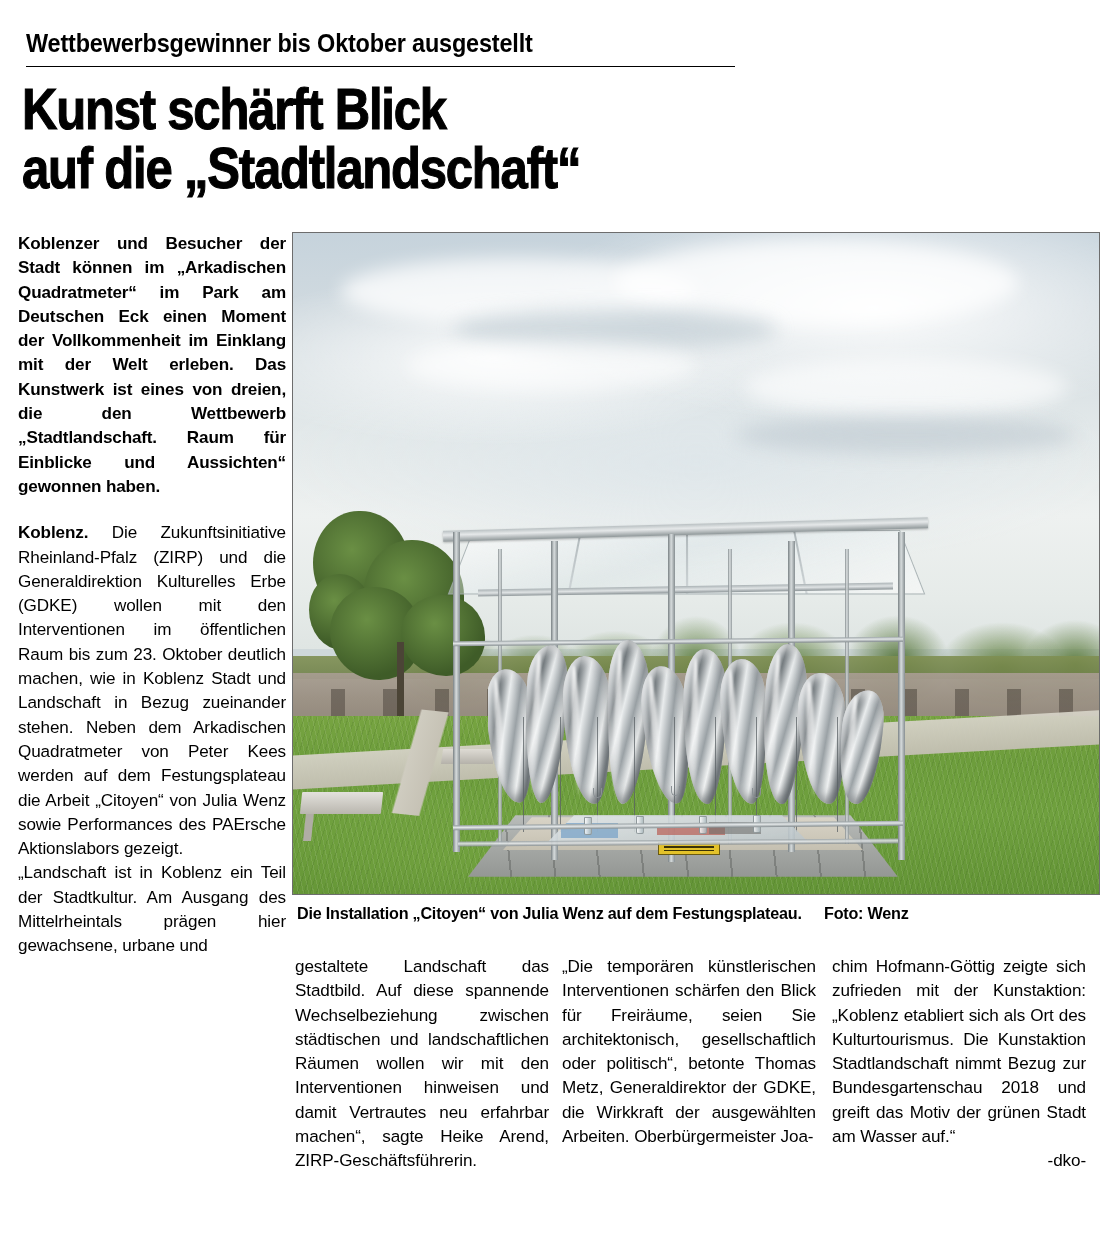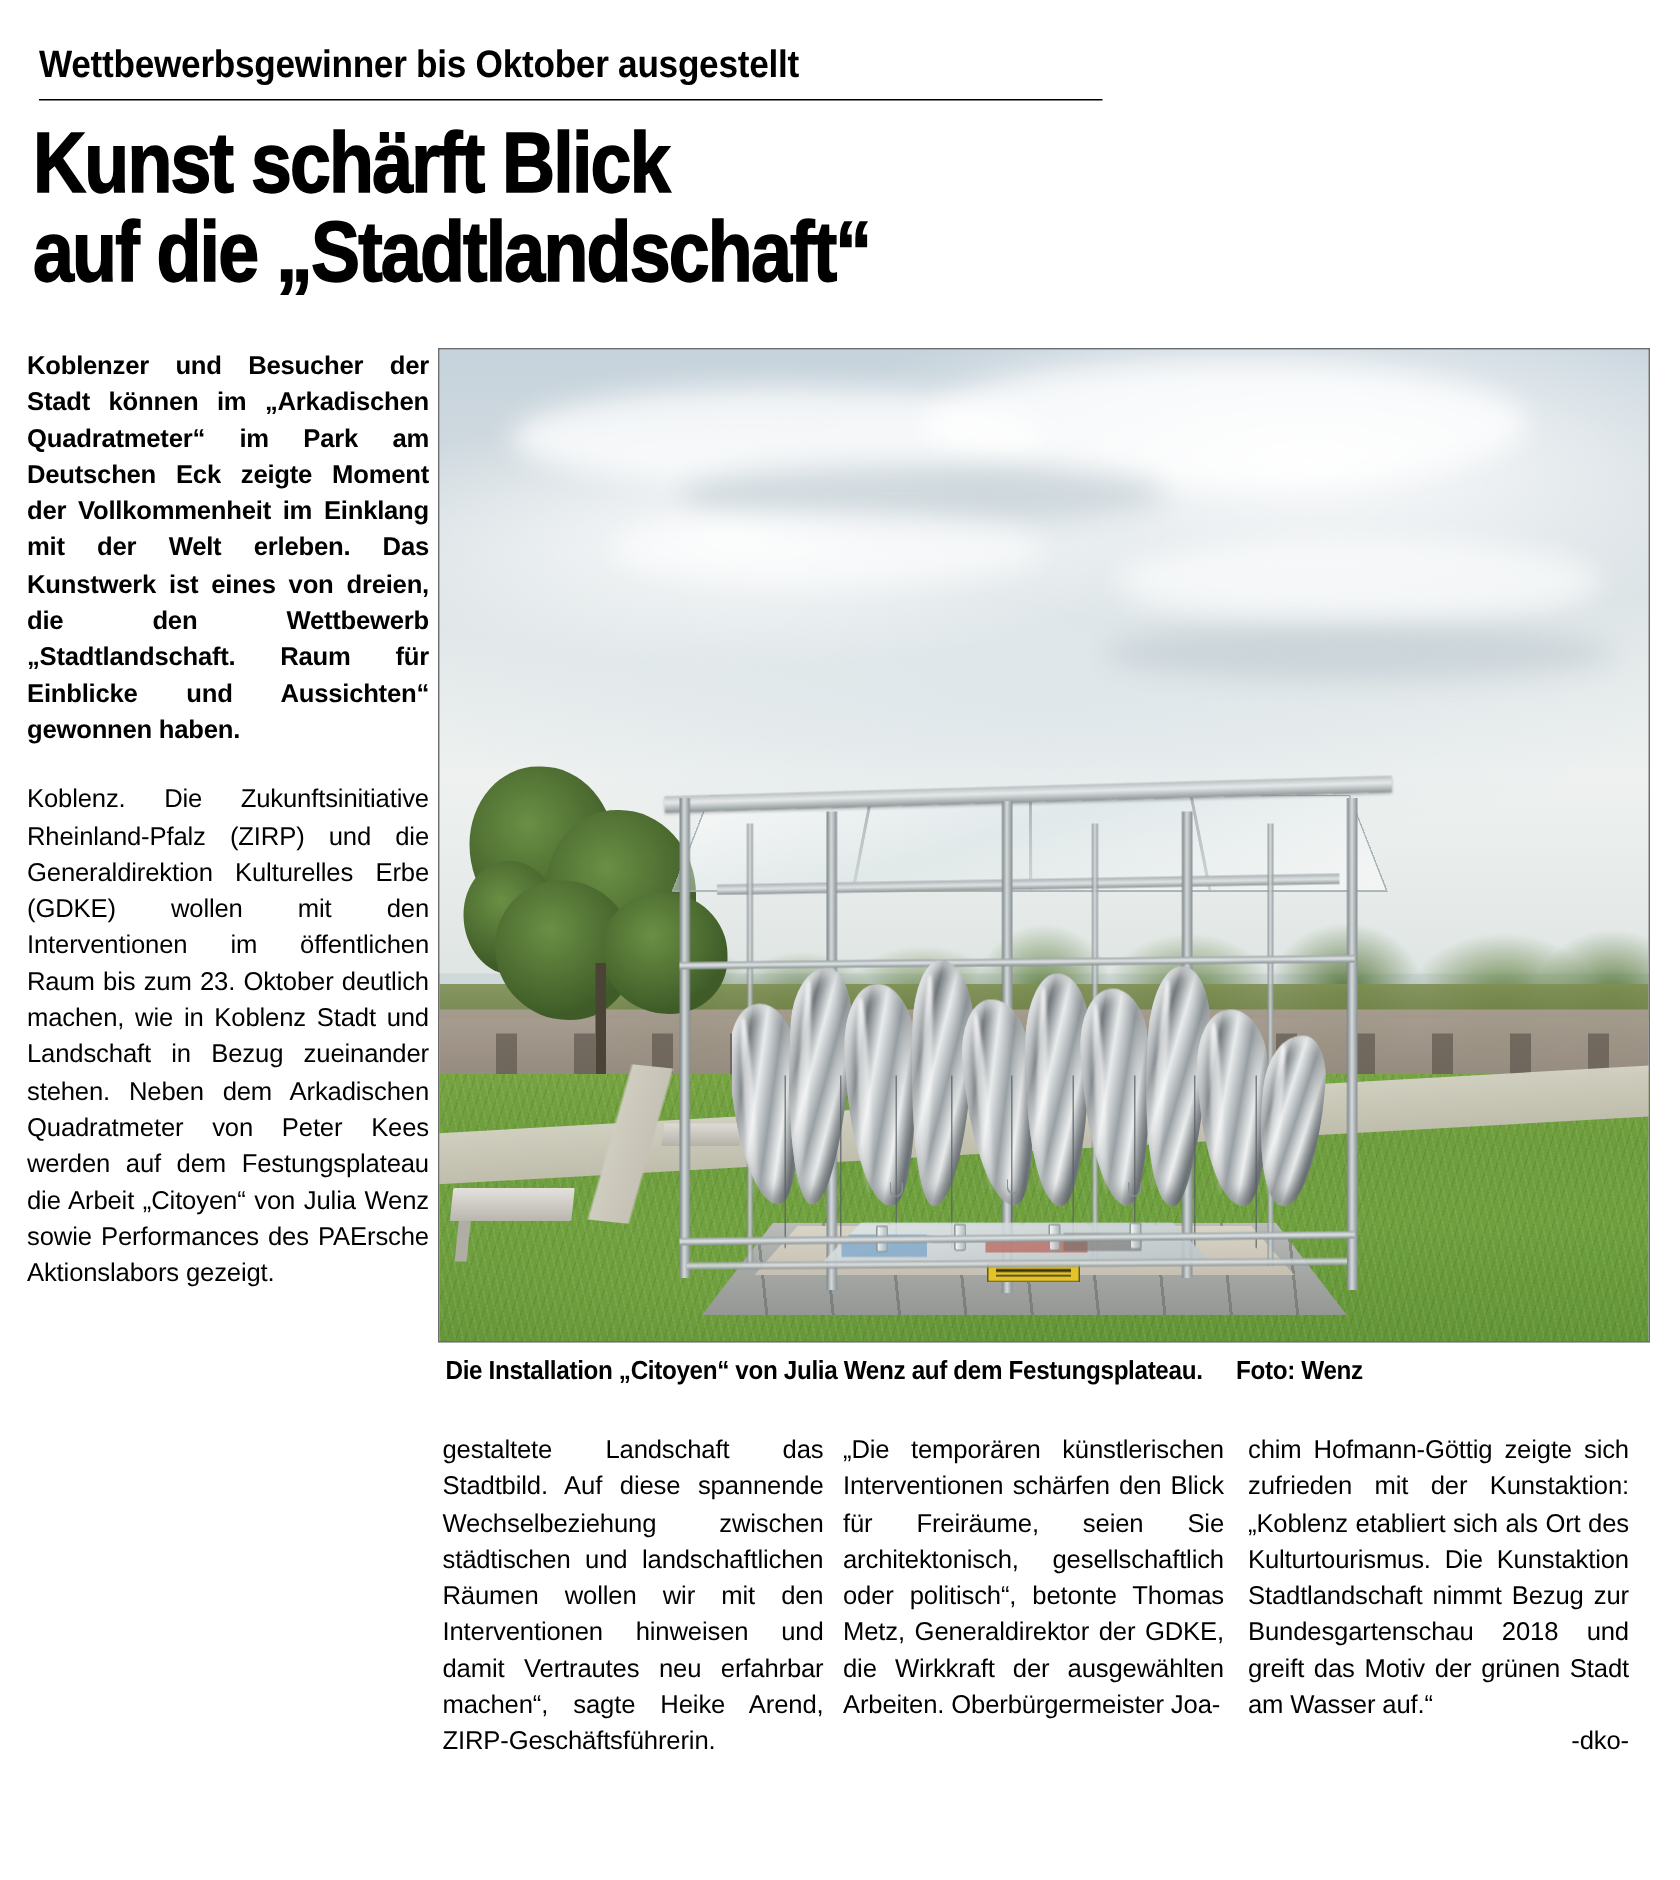--- a/index.html
+++ b/index.html
@@ -57,21 +57,21 @@
     font-weight:700;
     letter-spacing:-0.15px;
     margin:0 0 22px 0;
     text-align:justify;
   }
   .col1 .body-p{
     margin:0;
     letter-spacing:-0.1px;
     text-align:justify;
   }
-  .col1 .body-p .dateline{font-weight:400;}
+  .col1 .body-p .dateline{font-weight:700;}
 
   
   .photo-wrap{
     position:absolute;left:292px;top:232px;
     width:808px;height:663px;
     border:1px solid #6d6d6d;
     box-sizing:border-box;
     overflow:hidden;
     background:#cfd8da;
   }
@@ -364,22 +364,23 @@
 
   <div class="kicker">Wettbewerbsgewinner bis Oktober ausgestellt</div>
   <div class="kicker-rule"></div>
 
   <div class="headline">
     <span class="hl-line">Kunst schärft Blick</span>
     <span class="hl-line">auf die „Stadtlandschaft“</span>
   </div>
 
   <div class="col1">
-    <p class="lead">Koblenzer und Besucher der Stadt können im „Arkadischen Quadratmeter“ im Park am Deutschen Eck zeigte Moment der Vollkommenheit im Einklang mit der Welt erleben. Das Kunstwerk ist eines von dreien, die den Wettbewerb „Stadtlandschaft. Raum für Einblicke und Aussichten“ gewonnen haben.</p>
+    <p class="lead">Koblenzer und Besucher der Stadt können im „Arkadischen Quadratmeter“ im Park am Deutschen Eck einen Moment der Vollkommenheit im Einklang mit der Welt erleben. Das Kunstwerk ist eines von dreien, die den Wettbewerb „Stadtlandschaft. Raum für Einblicke und Aussichten“ gewonnen haben.</p>
     <p class="body-p"><span class="dateline">Koblenz.</span><span> Die Zukunftsinitiative Rheinland-Pfalz (ZIRP) und die Generaldirektion Kulturelles Erbe (GDKE) wollen mit den Interventionen im öffentlichen Raum bis zum 23. Oktober deutlich machen, wie in Koblenz Stadt und Landschaft in Bezug zueinander stehen. Neben dem Arkadischen Quadratmeter von Peter Kees werden auf dem Festungsplateau die Arbeit „Citoyen“ von Julia Wenz sowie Performances des PAErsche Aktionslabors gezeigt.</span></p>
+    <p class="body-p">„Landschaft ist in Koblenz ein Teil der Stadtkultur. Am Ausgang des Mittelrheintals prägen hier gewachsene, urbane und</p>
   </div>
 
   <div class="photo-wrap">
     <div class="photo">
 
       <div class="sky">
         <div class="cloud c1"></div>
         <div class="cloud c2"></div>
         <div class="cloud grey1"></div>
         <div class="cloud c3"></div>

